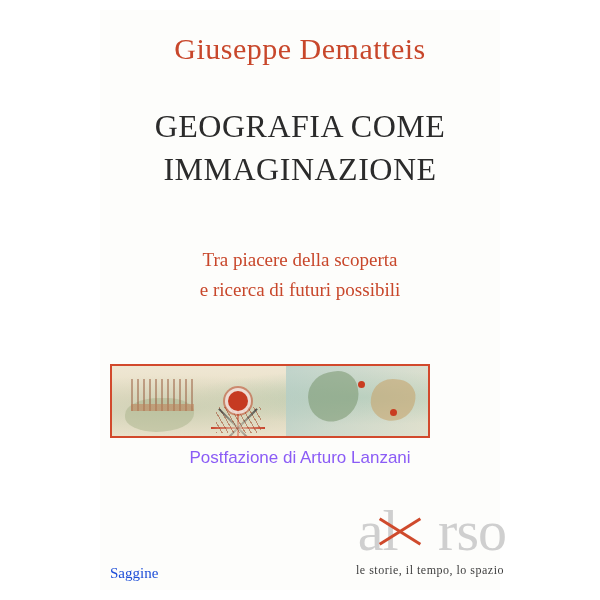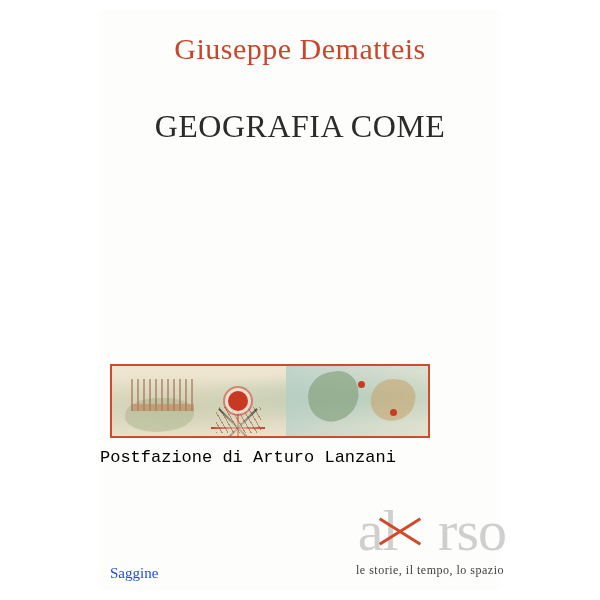--- a/index.html
+++ b/index.html
@@ -157,24 +157,24 @@
     top: 58%;
     width: 14%;
     height: 38%;
     background: repeating-linear-gradient(60deg, rgba(160,70,40,0.55) 0 1px, rgba(160,70,40,0) 1px 5px);
   }
   .postface {
     position: absolute;
     left: 100px;
     top: 448px;
     width: 400px;
-    text-align: left;
+    text-align: center;
     font-size: 17px;
-    color: #000000;
-    font-family: Liberation Mono, monospace;
+    color: #8b5cf6;
+    font-family: Liberation Sans, sans-serif;
   }
   
   .logo {
     position: absolute;
     right: 8px;
     bottom: 22px;
     width: 280px;
     height: 76px;
   }
   .logo-word {
@@ -227,23 +227,26 @@
 <body>
 
 <div class="cover">
 
   <div class="page"></div>
 
   <div class="author">Giuseppe Dematteis</div>
 
   <div class="title">
     <span class="line">GEOGRAFIA COME</span>
+    <span class="line">IMMAGINAZIONE</span>
   </div>
 
   <div class="subtitle">
+    <span class="line">Tra piacere della scoperta</span>
+    <span class="line">e ricerca di futuri possibili</span>
   </div>
 
   <div class="map-band">
     <div class="map-inner">
       <div class="sea"></div>
       <div class="coast c1"></div>
       <div class="coast c2"></div>
       <div class="coast c3"></div>
       <div class="town"></div>
       <div class="hatch"></div>

